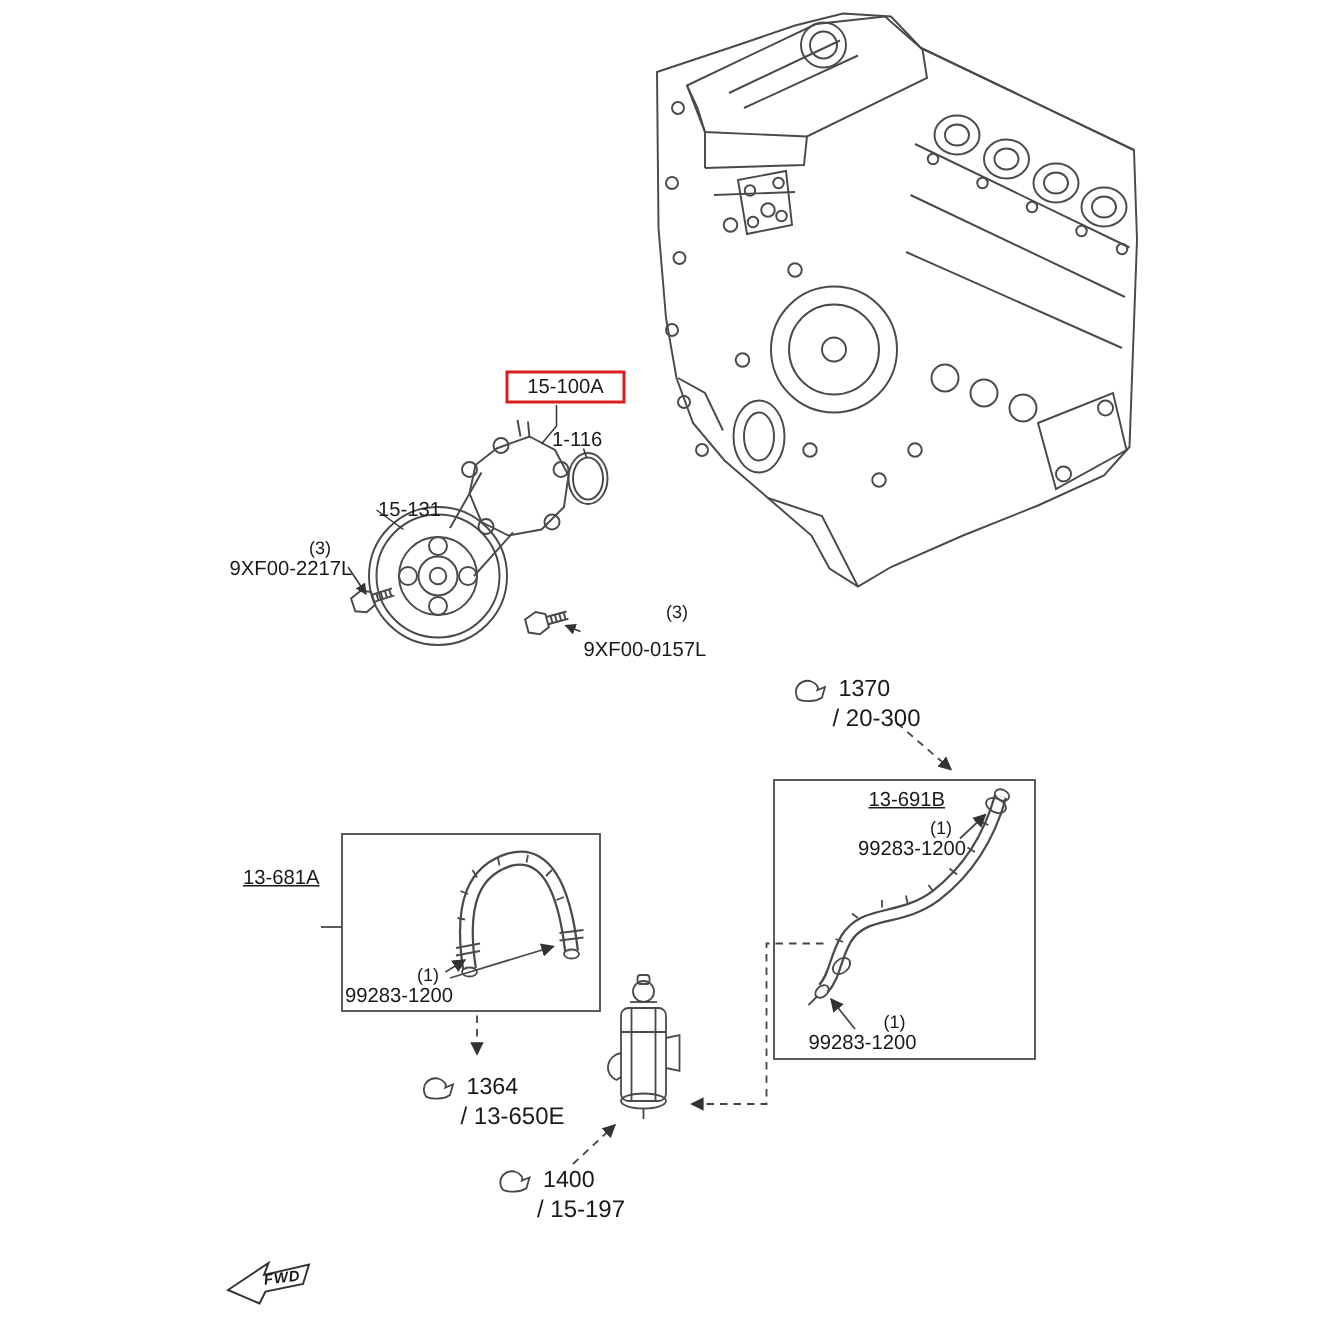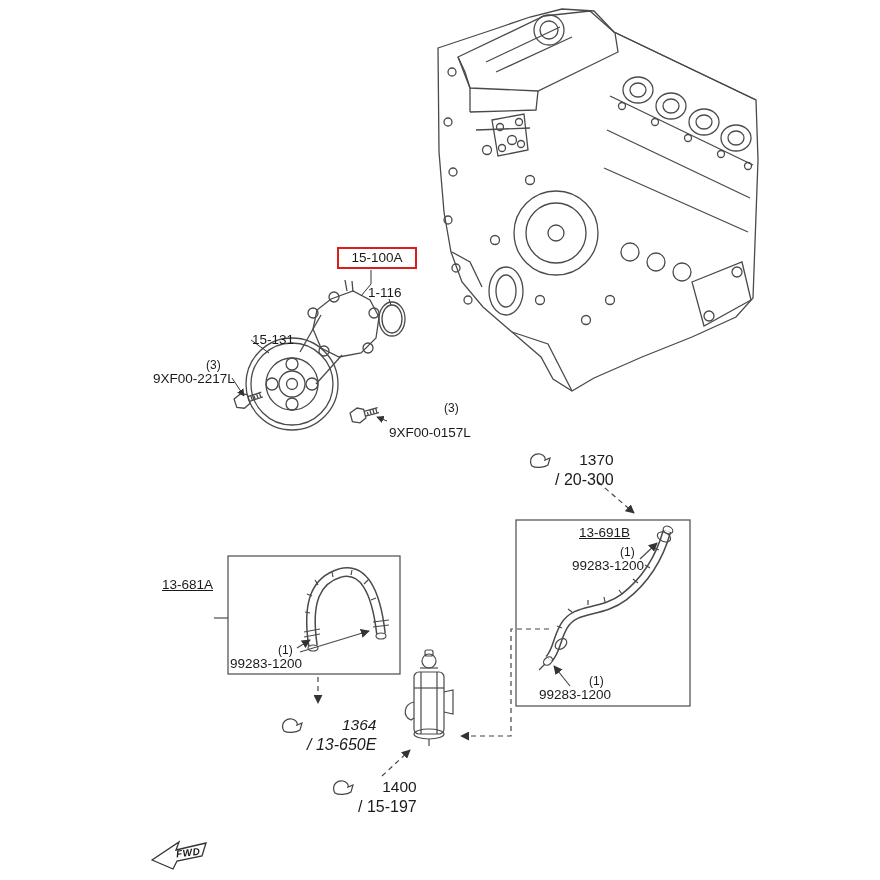--- a/index.html
+++ b/index.html
@@ -29,21 +29,21 @@
     font-size: 13.5px;
     background: #fff;
   }
   .callout {
     position: absolute;
     display: flex;
     align-items: flex-start;
     gap: 5px;
     white-space: nowrap;
   }
-  .callout .code { font-size: 15.5px; text-align: right; }
+  .callout .code { font-size: 15.5px; }
   .callout .sub  { font-size: 16px; margin-left: -4px; margin-top: 2px; }
   .fwd-text {
     position: absolute;
     font-size: 10px;
     font-style: italic;
     font-weight: bold;
     transform: rotate(-7deg);
     letter-spacing: 0.5px;
   }
 </style>
@@ -260,21 +260,21 @@
   <div class="lbl" style="left:572px; top:559px;">99283-1200</div>
 
   <div class="lbl qty" style="left:589px; top:675px;">(1)</div>
   <div class="lbl" style="left:539px; top:688px;">99283-1200</div>
 
   <div class="lbl" style="left:162px; top:578px;text-decoration:underline;">13-681A</div>
 
   <div class="lbl qty" style="left:278px; top:644px;">(1)</div>
   <div class="lbl" style="left:230px; top:657px;">99283-1200</div>
 
-  <div class="callout" style="left:280px; top:716px;font-style:italic;">
+  <div class="callout" style="left:280px; top:716px;">
     <svg width="26" height="18" viewBox="0 0 26 18">
       <path d="M3,13 C1,6 7,2 12,3 C16,4 18,7 17,9 L22,7 L20,14 C16,17 7,17 4,15 Z" stroke="#444" fill="none" stroke-width="1.2"></path>
     </svg>
     <div>
       <div class="code">1364</div>
       <div class="sub">/ 13-650E</div>
     </div>
   </div>
 
   <div class="callout" style="left:331px; top:778px;">

